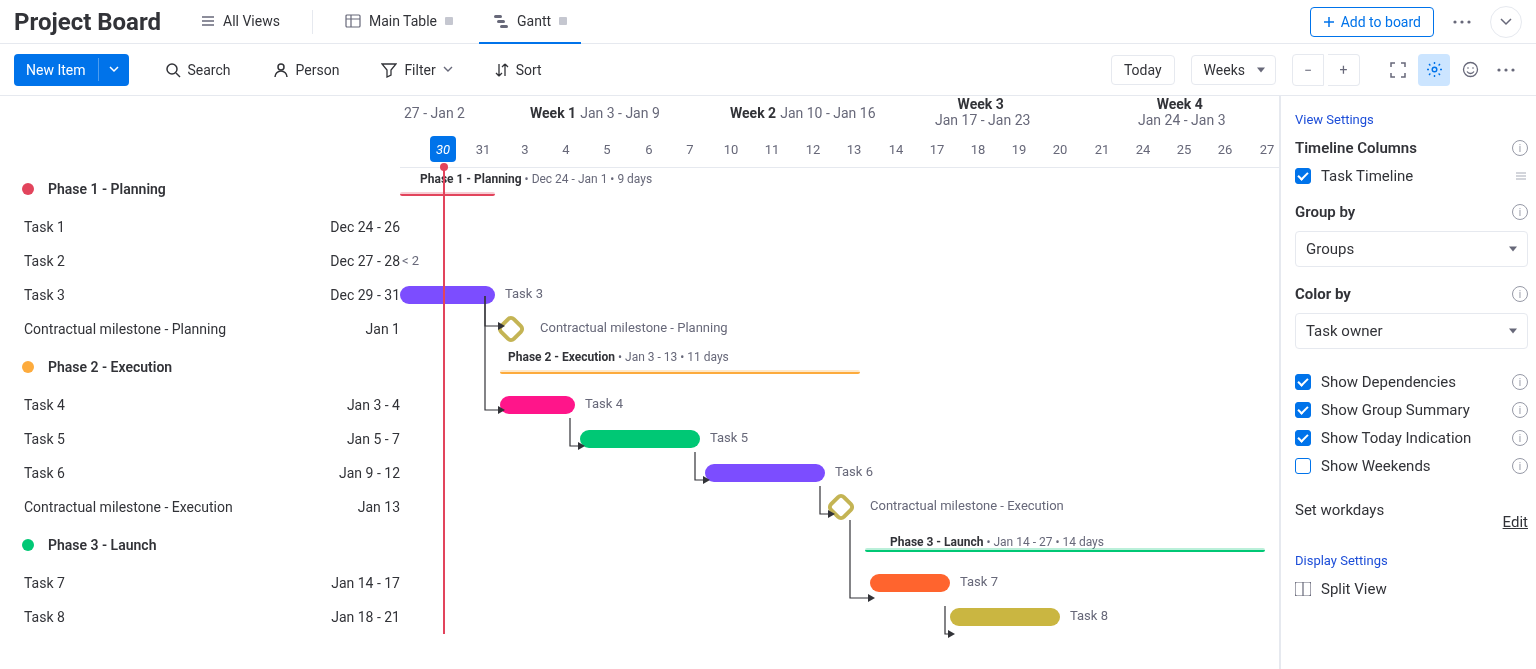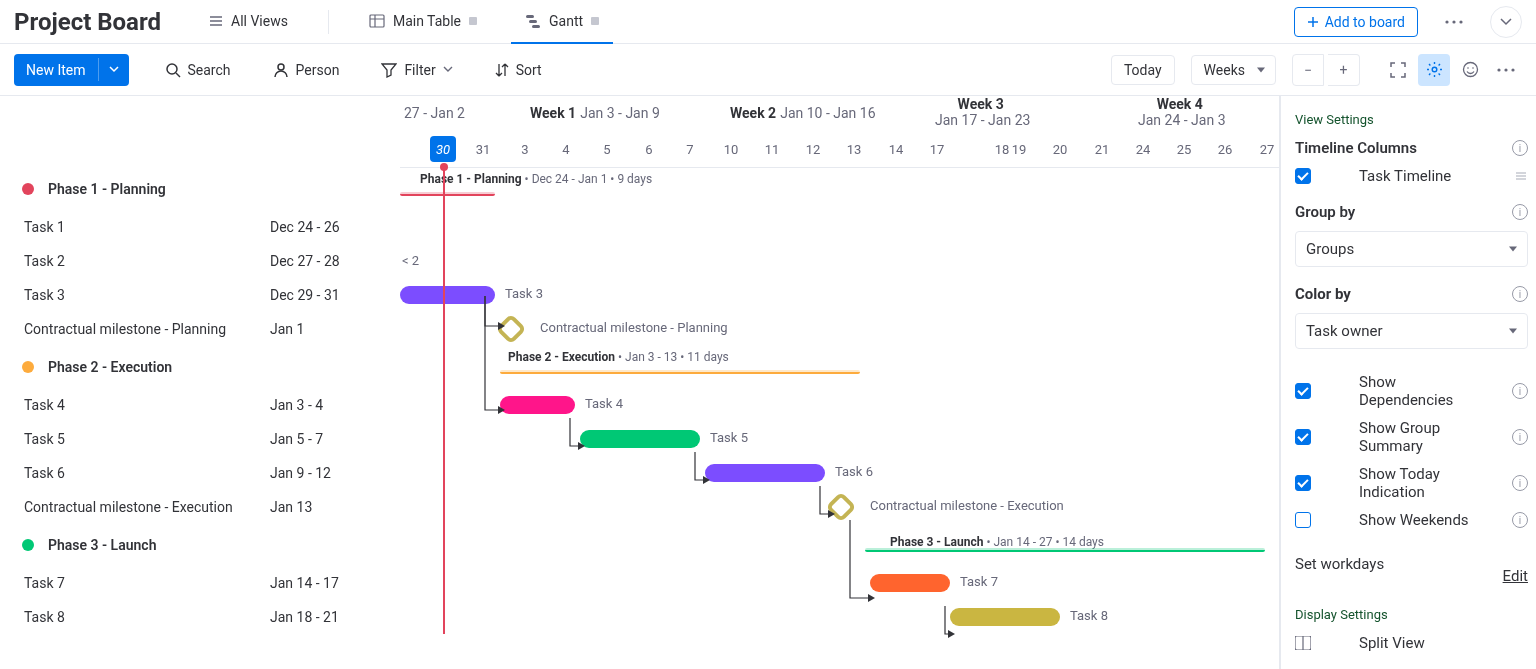--- a/index.html
+++ b/index.html
@@ -15,21 +15,21 @@
   --magenta:#ff158a;
   --teal:#00c875;
   --olive:#c4b454;
   --yellow:#cab641;
 }
 *{box-sizing:border-box;font-family:-apple-system,Roboto,Helvetica,Arial,sans-serif;}
 body{margin:0;color:var(--text);font-size:14px;overflow:hidden;}
 svg{display:block;}
 
 
-.topbar{display:flex;align-items:center;height:44px;padding:0 14px;border-bottom:1px solid var(--border);gap:20px;}
+.topbar{display:flex;align-items:center;height:44px;padding:0 14px;border-bottom:1px solid var(--border);gap:12px;}
 .board-title{font-size:24px;font-weight:700;margin-right:14px;}
 .view-tab{display:flex;align-items:center;gap:8px;padding:0 14px;height:44px;border-bottom:2px solid transparent;color:var(--text);cursor:pointer;}
 .view-tab .pin{width:8px;height:8px;background:#c5c7d0;border-radius:1px;}
 .view-tab.active{border-bottom-color:var(--blue);color:var(--text);}
 .divider-v{width:1px;height:24px;background:var(--border);margin:0 6px;}
 .spacer{flex:1;}
 .add-board{display:flex;align-items:center;gap:6px;border:1px solid var(--blue);color:var(--blue);border-radius:4px;padding:6px 12px;cursor:pointer;}
 .icon-btn{width:32px;height:32px;border-radius:4px;display:flex;align-items:center;justify-content:center;cursor:pointer;color:var(--muted);}
 .icon-btn.round{border:1px solid var(--border);border-radius:50%;}
 
@@ -50,21 +50,21 @@
 .leftcol{width:400px;flex-shrink:0;overflow:hidden;}
 .ganttcol{flex:1;position:relative;overflow:hidden;border-right:1px solid var(--border);}
 .rightcol{width:256px;flex-shrink:0;border-left:1px solid var(--border);padding:12px 8px 12px 14px;overflow:auto;}
 
 
 .leftcol .spacer-top{height:72px;}
 .group-row,.task-row{display:flex;align-items:center;height:34px;padding-left:22px;}
 .group-row{height:42px;font-weight:600;}
 .dot{width:12px;height:12px;border-radius:50%;margin-right:14px;}
 .task-row .name{flex:1;padding-left:2px;}
-.task-row .range{width:130px;color:var(--text);}
+.task-row .range{width:130px;color:var(--text);text-align:right;}
 
 
 .g-header{position:relative;height:72px;border-bottom:1px solid var(--border);}
 .g-week{position:absolute;top:0;height:34px;display:flex;align-items:center;white-space:nowrap;}
 .g-week b{font-weight:700;margin-right:4px;}
 .g-week span{color:var(--muted);}
 .g-days{position:relative;height:38px;}
 .g-day{position:absolute;top:6px;height:26px;min-width:26px;display:flex;align-items:center;justify-content:center;border-radius:4px;font-size:13px;color:var(--muted);}
 .g-day.today{background:var(--blue);color:#fff;}
 
@@ -78,22 +78,22 @@
 .bar-label{position:absolute;top:8px;font-size:13px;color:var(--muted);white-space:nowrap;}
 .summary{position:absolute;top:14px;height:4px;border-radius:2px;}
 .summary-label{position:absolute;top:4px;font-size:12px;white-space:nowrap;}
 .summary-label b{color:var(--text);font-weight:700;}
 .summary-label span{color:var(--muted);}
 .milestone{position:absolute;width:22px;height:22px;transform:rotate(45deg);border-radius:6px;border:4px solid;background:#fff;top:6px;}
 .dep{position:absolute;stroke:#323338;stroke-width:1.2;fill:none;z-index:2;}
 .dep-arrow{position:absolute;width:0;height:0;border-top:4px solid transparent;border-bottom:4px solid transparent;border-left:7px solid #323338;z-index:2;}
 
 
-.rightcol h4{font-size:13px;color:#14532d;font-weight:400;margin:4px 0 12px;}
-.setting{display:flex;align-items:center;justify-content:space-between;margin:10px 0;font-size:15px;gap:38px;}
+.rightcol h4{font-size:13px;color:#1d4ed8;font-weight:400;margin:4px 0 12px;}
+.setting{display:flex;align-items:center;justify-content:space-between;margin:10px 0;font-size:15px;}
 .setting .cb{width:16px;height:16px;border:1.5px solid var(--blue);border-radius:3px;margin-right:10px;display:flex;align-items:center;justify-content:center;flex-shrink:0;}
 .setting .cb.checked{background:var(--blue);}
 .setting .cb.checked::after{content:"";width:4px;height:8px;border:solid #fff;border-width:0 2px 2px 0;transform:rotate(45deg);margin-top:-2px;}
 .setting .lbl2{flex:1;}
 .setting .info{width:16px;height:16px;border:1.2px solid #9699a6;border-radius:50%;display:flex;align-items:center;justify-content:center;font-size:10px;color:#9699a6;cursor:pointer;}
 .sel-box{border:1px solid var(--border);border-radius:4px;padding:8px 10px;position:relative;font-size:15px;cursor:pointer;}
 .sel-box::after{content:"";position:absolute;right:10px;top:50%;width:0;height:0;border-left:4px solid transparent;border-right:4px solid transparent;border-top:5px solid var(--muted);transform:translateY(-50%);}
 .edit-link{color:#323338;text-decoration:underline;cursor:pointer;margin-top:24px;}
 </style>
 </head>
@@ -318,21 +318,21 @@
           <div class="g-day" style="left: 153px;">4</div>
           <div class="g-day" style="left: 194px;">5</div>
           <div class="g-day" style="left: 236px;">6</div>
           <div class="g-day" style="left: 277px;">7</div>
           <div class="g-day" style="left: 318px;">10</div>
           <div class="g-day" style="left: 359px;">11</div>
           <div class="g-day" style="left: 400px;">12</div>
           <div class="g-day" style="left: 441px;">13</div>
           <div class="g-day" style="left: 483px;">14</div>
           <div class="g-day" style="left: 524px;">17</div>
-          <div class="g-day" style="left: 589px;">18</div>
+          <div class="g-day" style="left: 565px;">18</div>
           <div class="g-day" style="left: 606px;">19</div>
           <div class="g-day" style="left: 647px;">20</div>
           <div class="g-day" style="left: 689px;">21</div>
           <div class="g-day" style="left: 730px;">24</div>
           <div class="g-day" style="left: 771px;">25</div>
           <div class="g-day" style="left: 812px;">26</div>
           <div class="g-day" style="left: 854px;">27</div>
         </div>
     </div>
     <div class="g-body" id="gbody">

